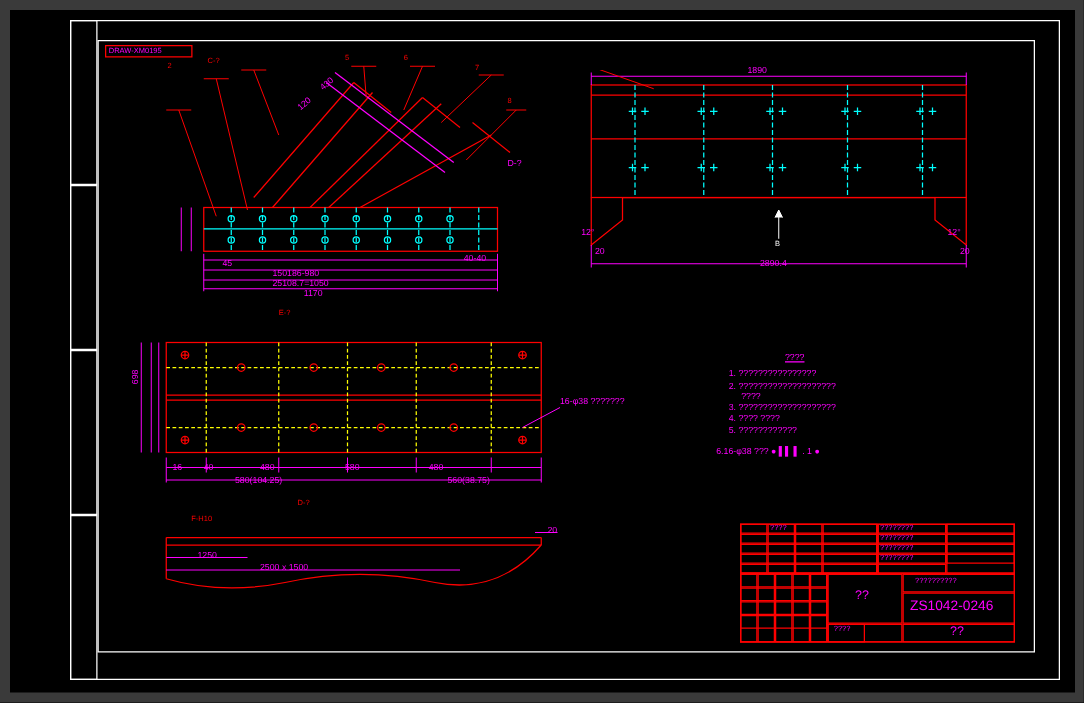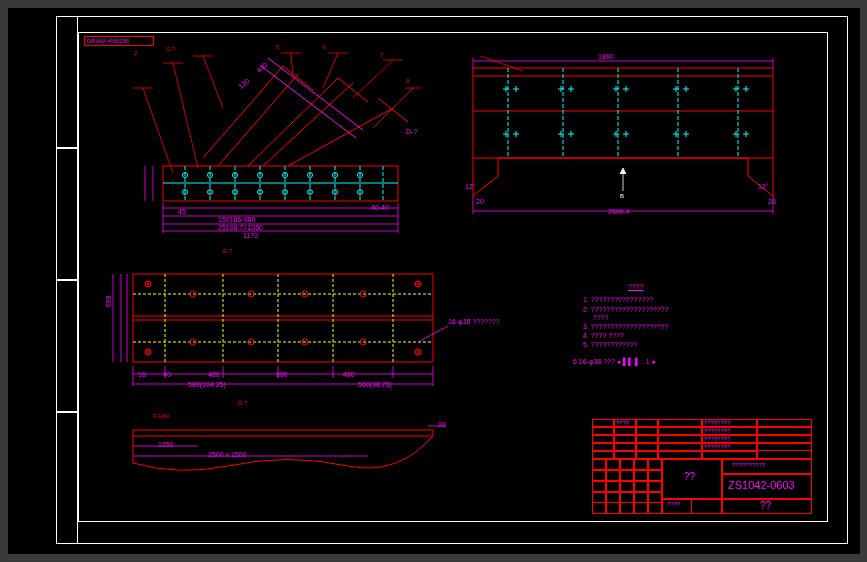--- a/index.html
+++ b/index.html
@@ -363,18 +363,18 @@
     <div class="tb-cell" style="top:55px;left:130px;width:90px;height:25px"></div>
     <div class="tb-cell" style="top:80px;left:130px;width:90px;height:15px"></div>
 
     <div class="tb-txt" style="top:1px;left:112px">????????</div>
     <div class="tb-txt" style="top:9px;left:112px">????????</div>
     <div class="tb-txt" style="top:17px;left:112px">????????</div>
     <div class="tb-txt" style="top:25px;left:112px">????????</div>
     <div class="tb-txt" style="top:1px;left:24px">????</div>
     <div class="tb-txt-lg" style="top:52px;left:92px">??</div>
     <div class="tb-txt" style="top:43px;left:140px">??????????</div>
-    <div class="tb-txt-lg" style="top:60px;left:136px;font-size:11px">ZS1042-0603</div>
+    <div class="tb-txt-lg" style="top:60px;left:136px;font-size:11px">ZS1042-0246</div>
     <div class="tb-txt-lg" style="top:81px;left:168px">??</div>
     <div class="tb-txt" style="top:82px;left:75px">????</div>
   </div>
 
 </div>
 
 </body></html>

